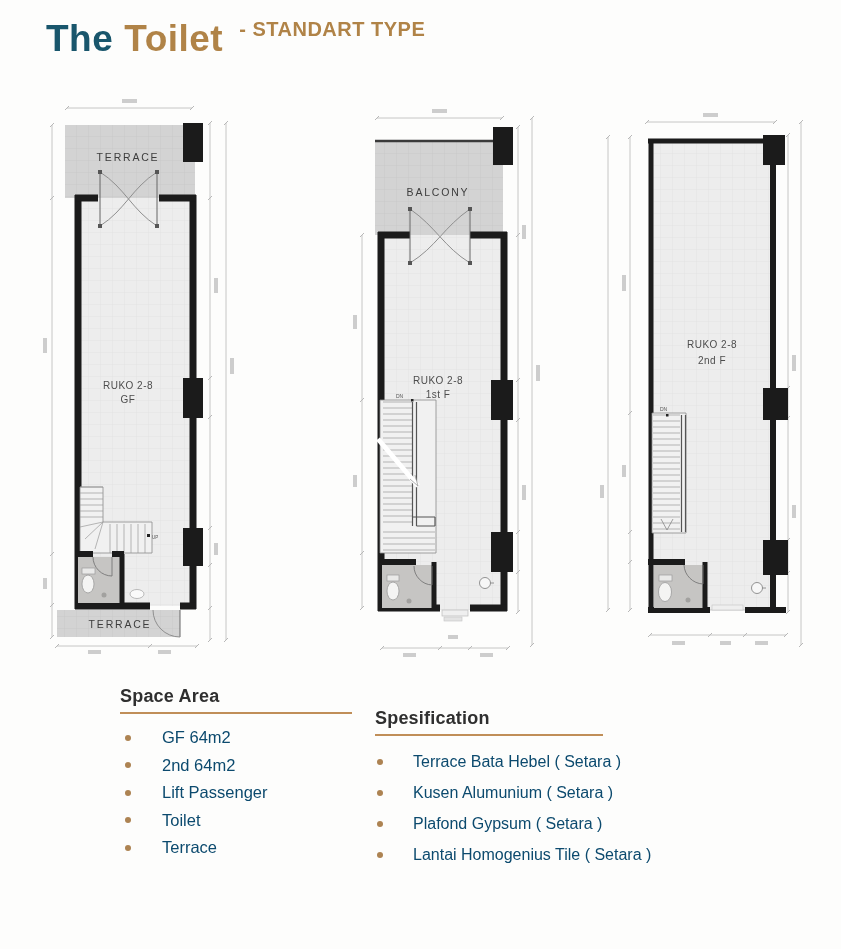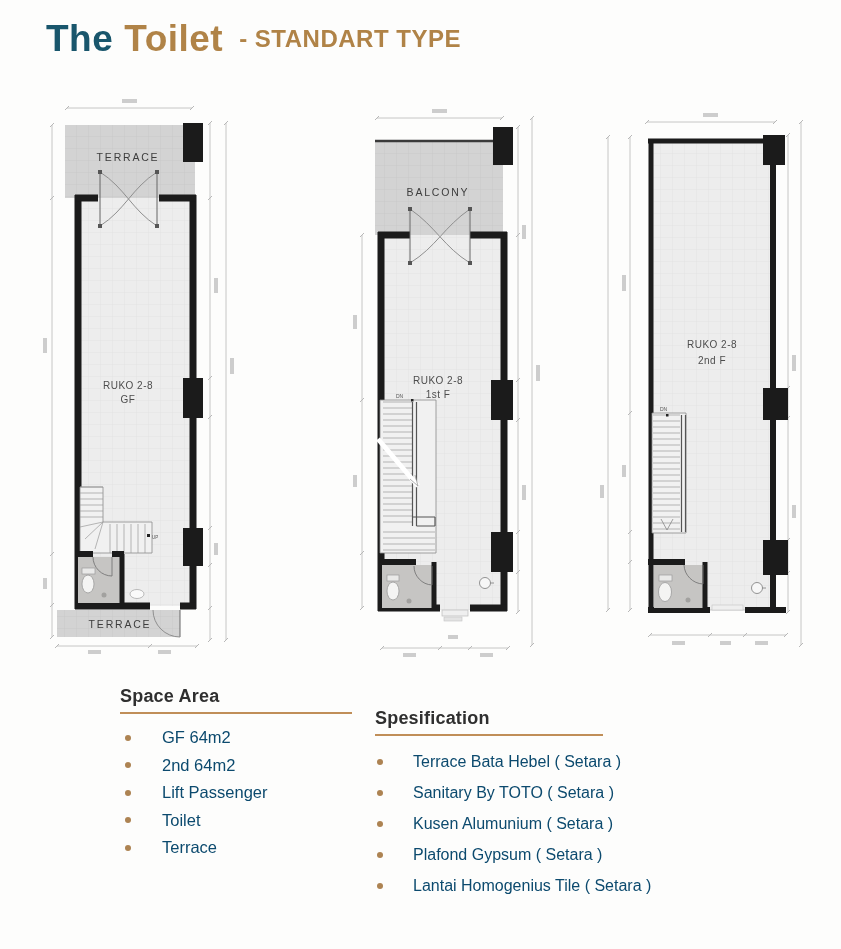--- a/index.html
+++ b/index.html
@@ -6,25 +6,25 @@
   .page{
     position:relative;
     width:841px;height:949px;
     background:#fdfdfc;
     font-family:"Liberation Sans", sans-serif;
     overflow:hidden;
   }
   
   .title-row{
     position:absolute;left:46px;top:18px;
-    display:flex;align-items:center;white-space:nowrap;
+    display:flex;align-items:flex-start;white-space:nowrap;
   }
   .title-the{font-size:37px;font-weight:bold;color:#19566c;letter-spacing:.5px;}
   .title-layout{font-size:37px;font-weight:bold;color:#b08347;letter-spacing:.5px;margin-left:11px;}
-  .title-suffix{font-size:24px;font-weight:bold;color:#b08347;letter-spacing:.5px;margin-left:16px;}
+  .title-suffix{font-size:20px;font-weight:bold;color:#b08347;letter-spacing:.5px;margin-left:16px;}
   
   .plan{position:absolute;}
   .plan svg{display:block;}
   
   .list-block{position:absolute;}
   .list-heading{font-size:18px;font-weight:bold;color:#2f2f2f;letter-spacing:.2px;}
   .list-divider{height:2px;background:#c08e58;margin-top:5px;}
   ul.feature-list{list-style:none;margin:10px 0 0 0;padding:0;}
   ul.feature-list li{
     position:relative;color:#0c4a6e;
@@ -411,20 +411,19 @@
       <li>Toilet</li>
       <li>Terrace</li>
     </ul>
   </div>
 
   <div class="list-block" id="specification">
     <div class="list-heading">Spesification</div>
     <div class="list-divider"></div>
     <ul class="feature-list">
       <li>Terrace Bata Hebel ( Setara )</li>
-      <li>Sanitary By TOTO ( Setara )</li>
       <li>Kusen Alumunium ( Setara )</li>
       <li>Plafond Gypsum ( Setara )</li>
       <li>Lantai Homogenius Tile ( Setara )</li>
     </ul>
   </div>
 
 </div>
 
 </body></html>

